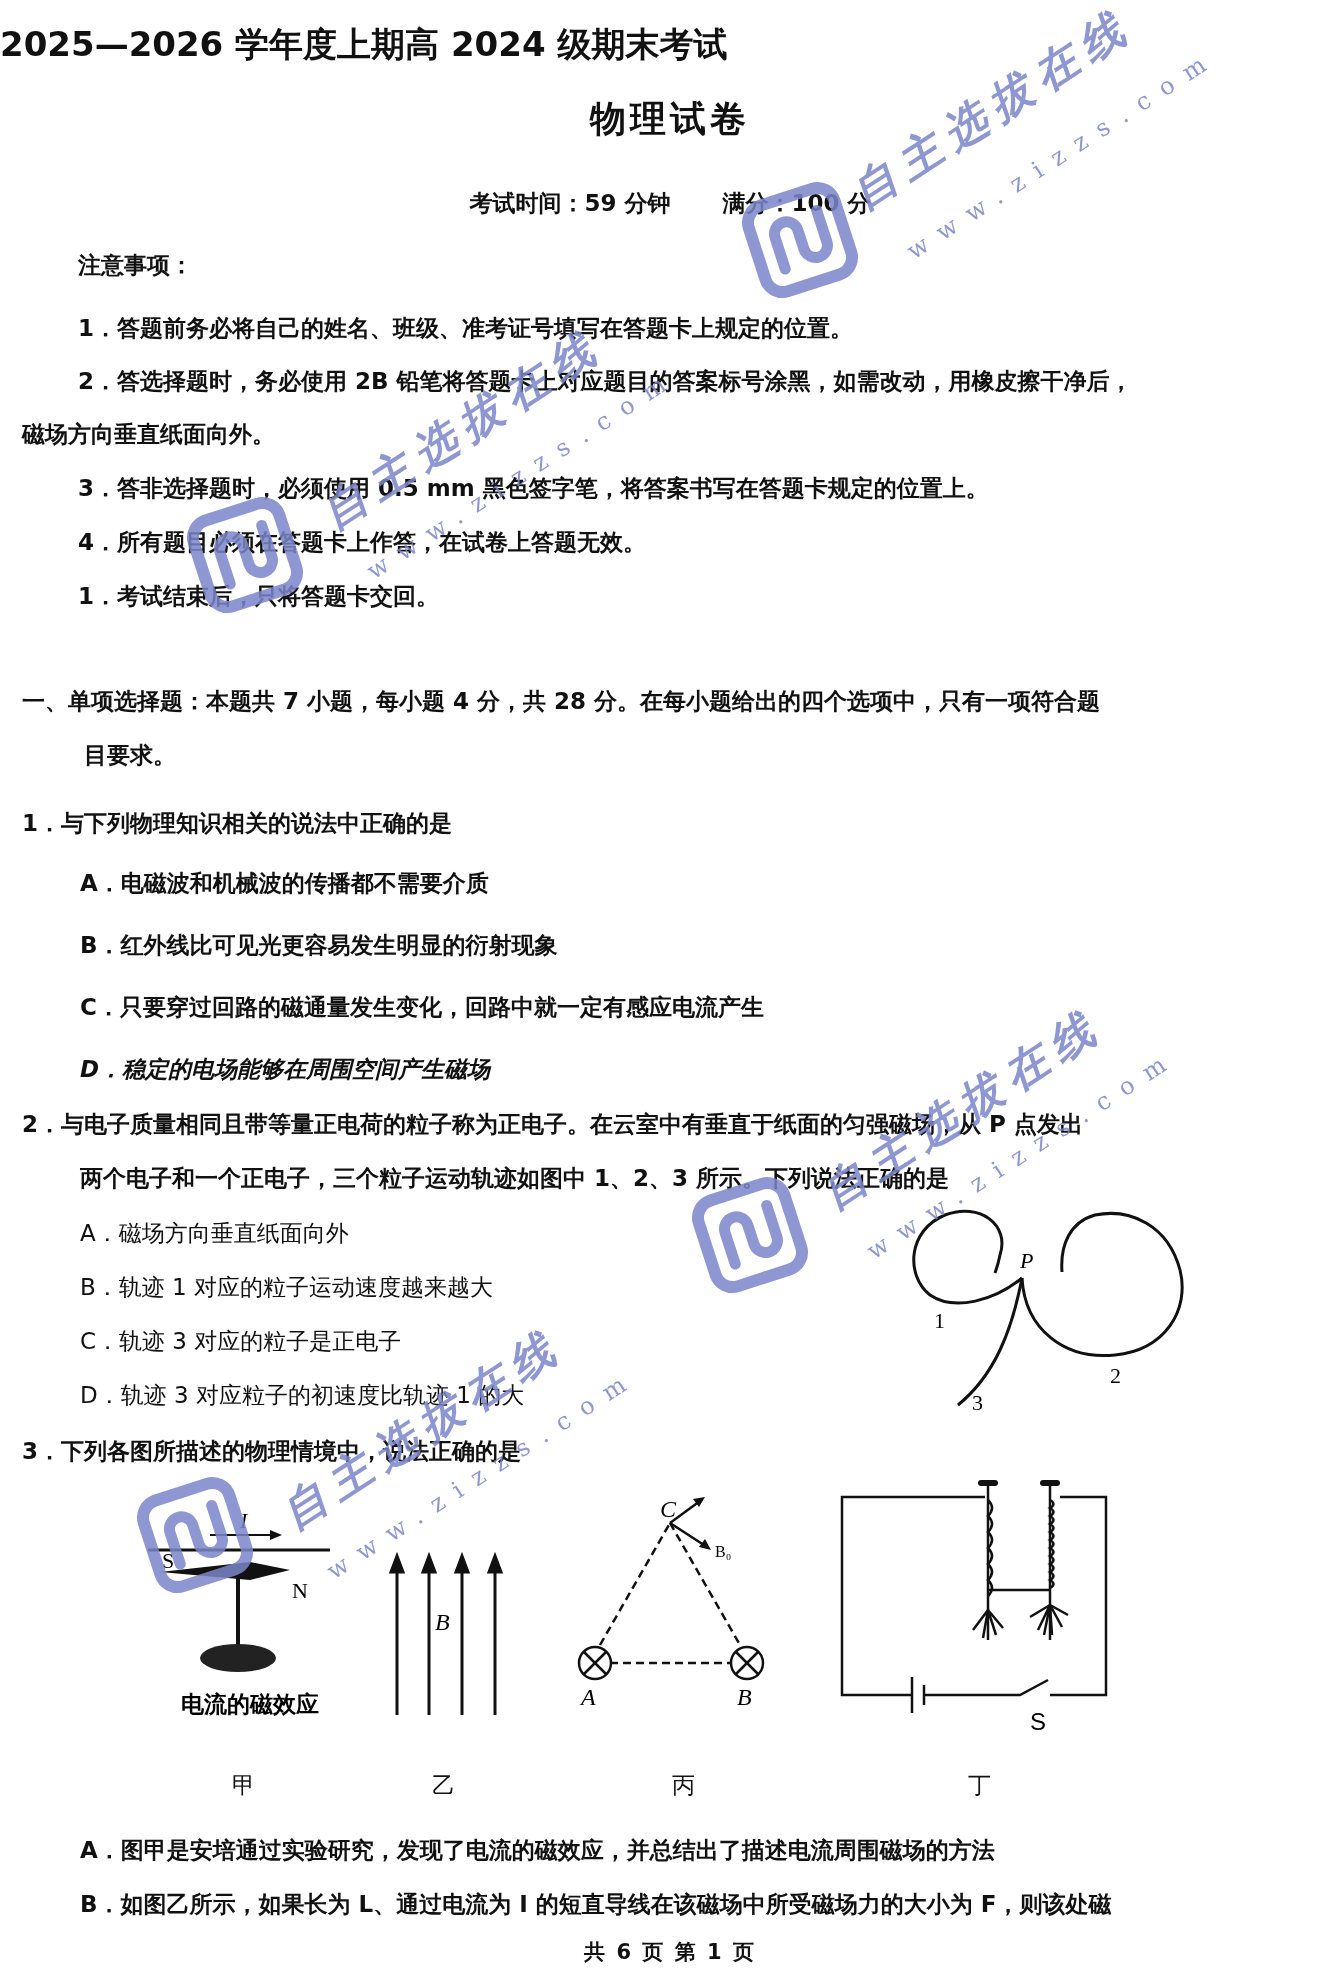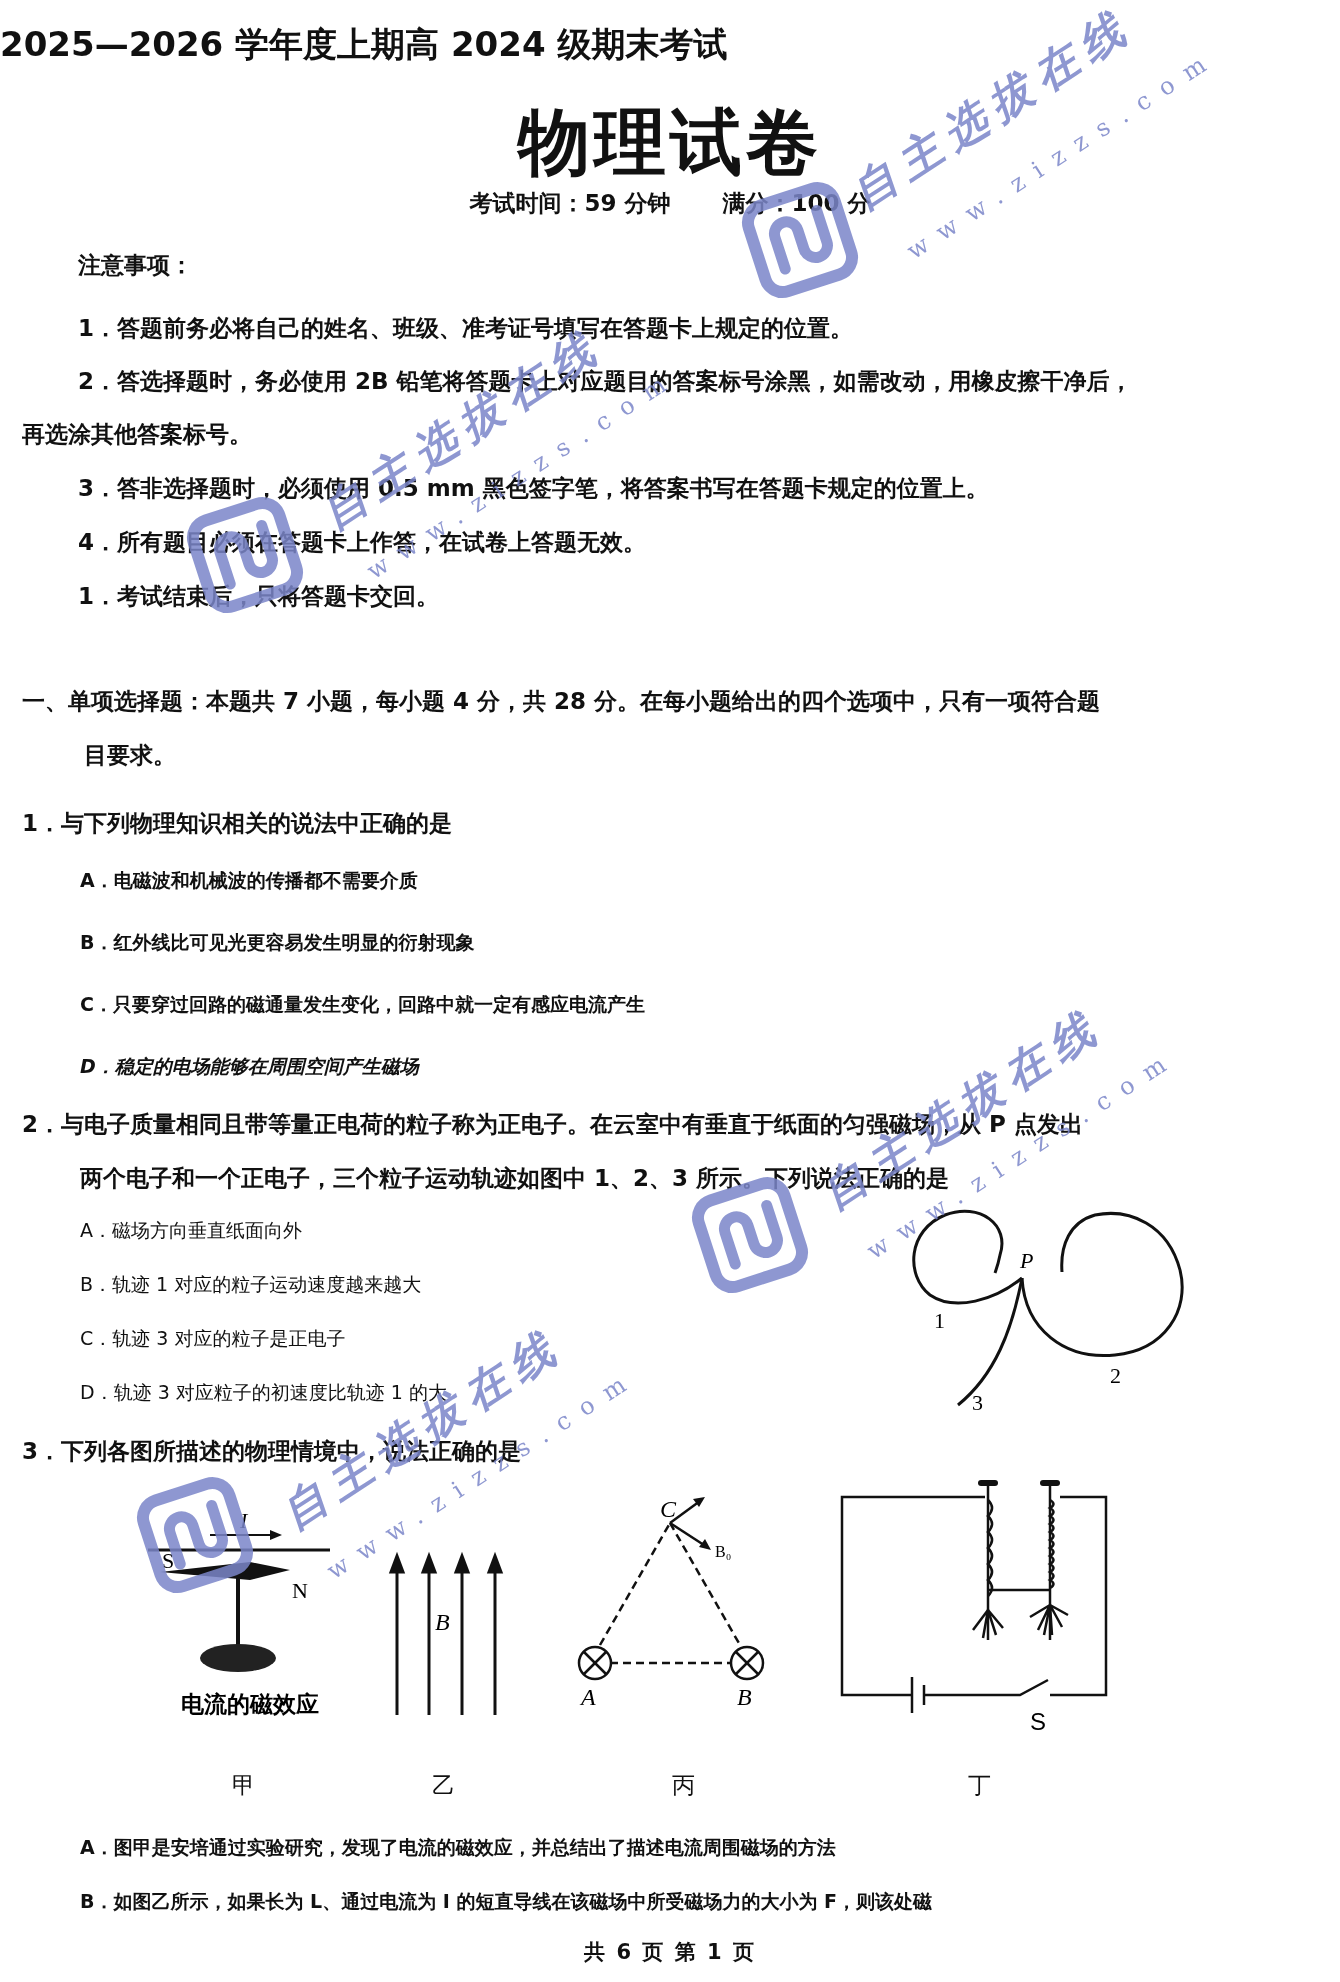--- a/index.html
+++ b/index.html
@@ -4,25 +4,25 @@
 <style>
   html, body { margin: 0; padding: 0; background: #ffffff; }
   body {
     width: 1340px; height: 1982px; position: relative; overflow: hidden;
     font-family: "DejaVu Sans", "Liberation Sans", sans-serif;
     color: #111111;
   }
   .abs { position: absolute; white-space: nowrap; }
   .bold { font-weight: bold; }
   .title1 { left: 0; width: 1288px; text-align: left; top: 22px; font-size: 34px; font-weight: bold; letter-spacing: 0px; }
-  .title2 { left: 0; width: 1340px; text-align: center; top: 95px; font-size: 72px; font-weight: bold; letter-spacing: 4px; font-family: "DejaVu Serif", serif; }
+  .title2 { left: 0; width: 1340px; text-align: center; top: 95px; font-size: 36px; font-weight: bold; letter-spacing: 4px; font-family: "DejaVu Serif", serif; }
   .meta { left: 0; width: 1340px; text-align: center; top: 188px; font-size: 23px; font-weight: bold; }
   .meta span { margin: 0 22px; }
   .txt { font-size: 23px; font-weight: bold; }
-  .opt { font-size: 19px; }
+  .opt { font-size: 23px; }
   .notice-head { left: 78px; top: 250px; font-size: 23px; font-weight: bold; }
   .footer { left: 0; width: 1340px; text-align: center; top: 1938px; font-size: 21px; font-weight: bold; letter-spacing: 2px; }
   svg { position: absolute; overflow: visible; }
   .fig-label { font-size: 23px; }
   .wm { position: absolute; color: #7b86c9; font-family: "DejaVu Serif", serif; opacity: 0.85; white-space: nowrap; pointer-events: none; }
   .wm-cn { font-size: 44px; font-style: italic; font-weight: bold; letter-spacing: 10px; }
   .wm-url { font-size: 24px; letter-spacing: 14px; }
 </style>
 </head>
 <body>
@@ -30,21 +30,21 @@
 <div class="abs title1">2025—2026 学年度上期高 2024 级期末考试</div>
 <div class="abs title2">物理试卷</div>
 <div class="abs meta">
   <span>考试时间：59 分钟</span>
   <span>满分：100 分</span>
 </div>
 
 <div class="abs notice-head">注意事项：</div>
 <div class="abs txt" style="left:78px; top:313px;">1．答题前务必将自己的姓名、班级、准考证号填写在答题卡上规定的位置。</div>
 <div class="abs txt" style="left:78px; top:366px;">2．答选择题时，务必使用 2B 铅笔将答题卡上对应题目的答案标号涂黑，如需改动，用橡皮擦干净后，</div>
-<div class="abs txt" style="left:22px; top:419px;">再选涂其他答案标号。</div>
+<div class="abs txt" style="left:22px; top:419px;">磁场方向垂直纸面向外。</div>
 <div class="abs txt" style="left:78px; top:473px;">3．答非选择题时，必须使用 0.5 mm 黑色签字笔，将答案书写在答题卡规定的位置上。</div>
 <div class="abs txt" style="left:78px; top:527px;">4．所有题目必须在答题卡上作答，在试卷上答题无效。</div>
 <div class="abs txt" style="left:78px; top:581px;">1．考试结束后，只将答题卡交回。</div>
 
 <div class="abs txt" style="left:22px; top:686px;text-align:center;">一、单项选择题：本题共 7 小题，每小题 4 分，共 28 分。在每小题给出的四个选项中，只有一项符合题</div>
 <div class="abs txt" style="left:84px; top:740px;">目要求。</div>
 
 <div class="abs txt" style="left:22px; top:808px;">1．与下列物理知识相关的说法中正确的是</div>
 <div class="abs opt bold" style="left:80px; top:868px;">A．电磁波和机械波的传播都不需要介质</div>
 <div class="abs opt bold" style="left:80px; top:930px;">B．红外线比可见光更容易发生明显的衍射现象</div>

